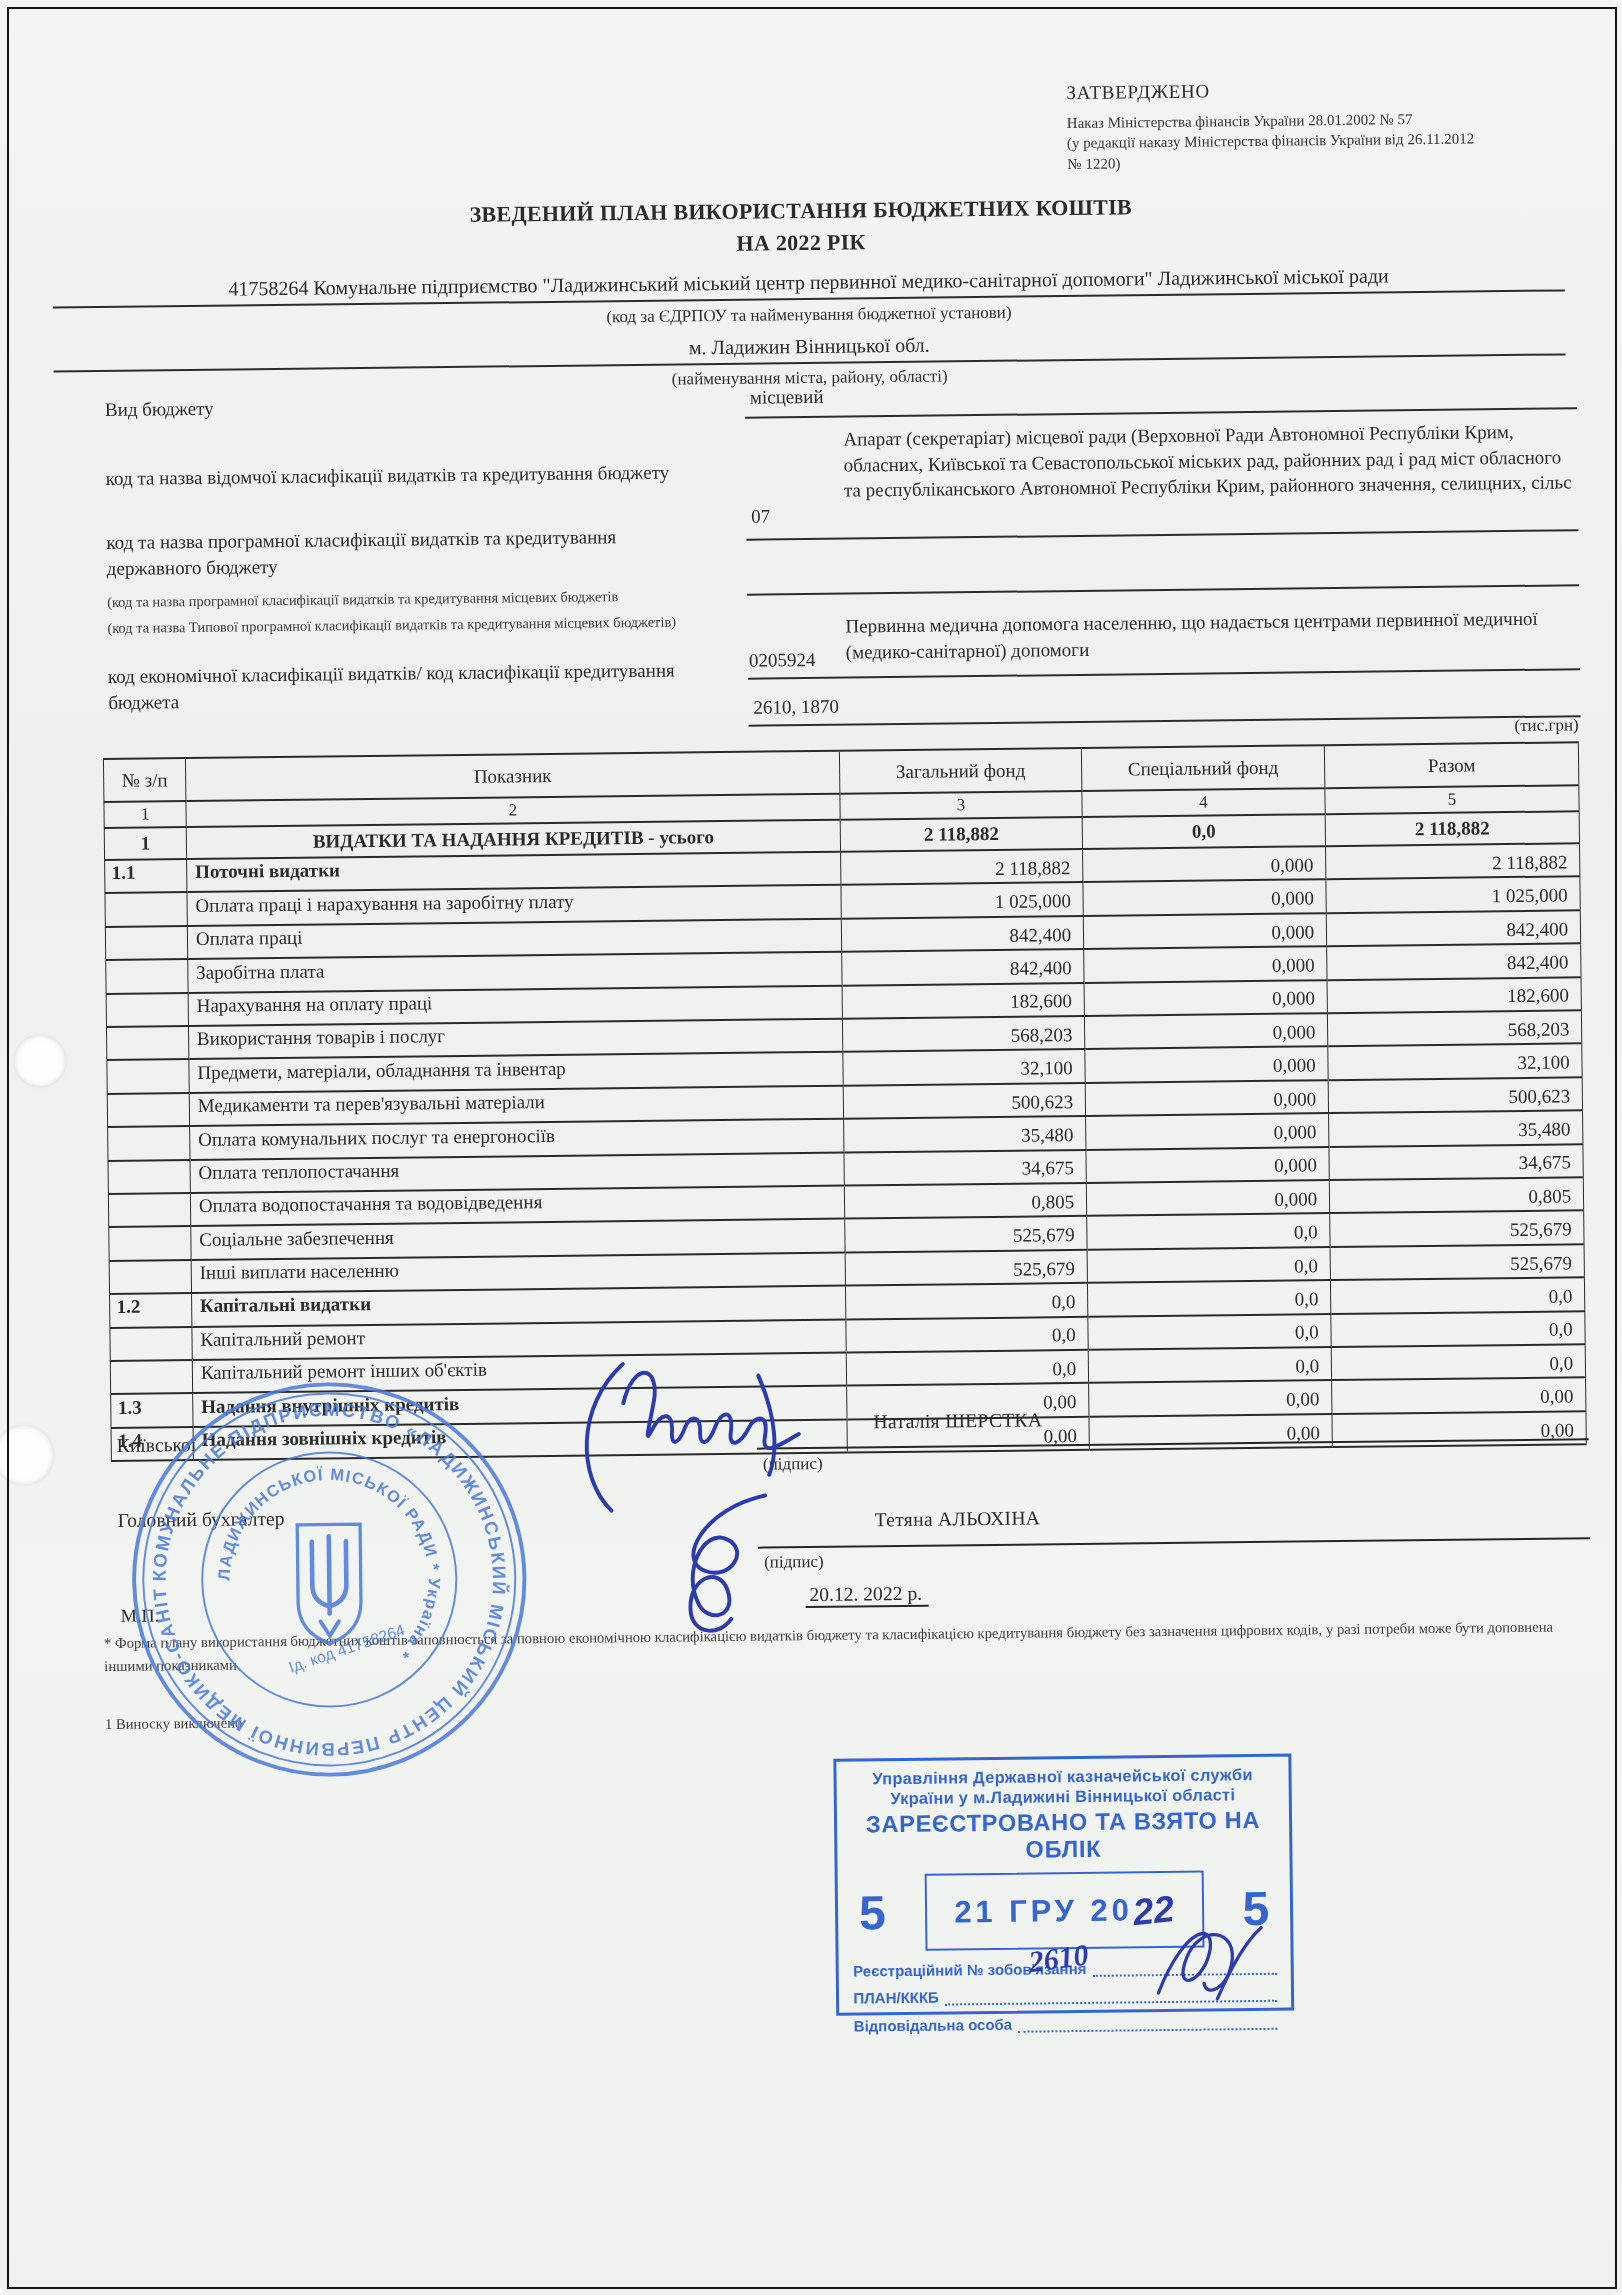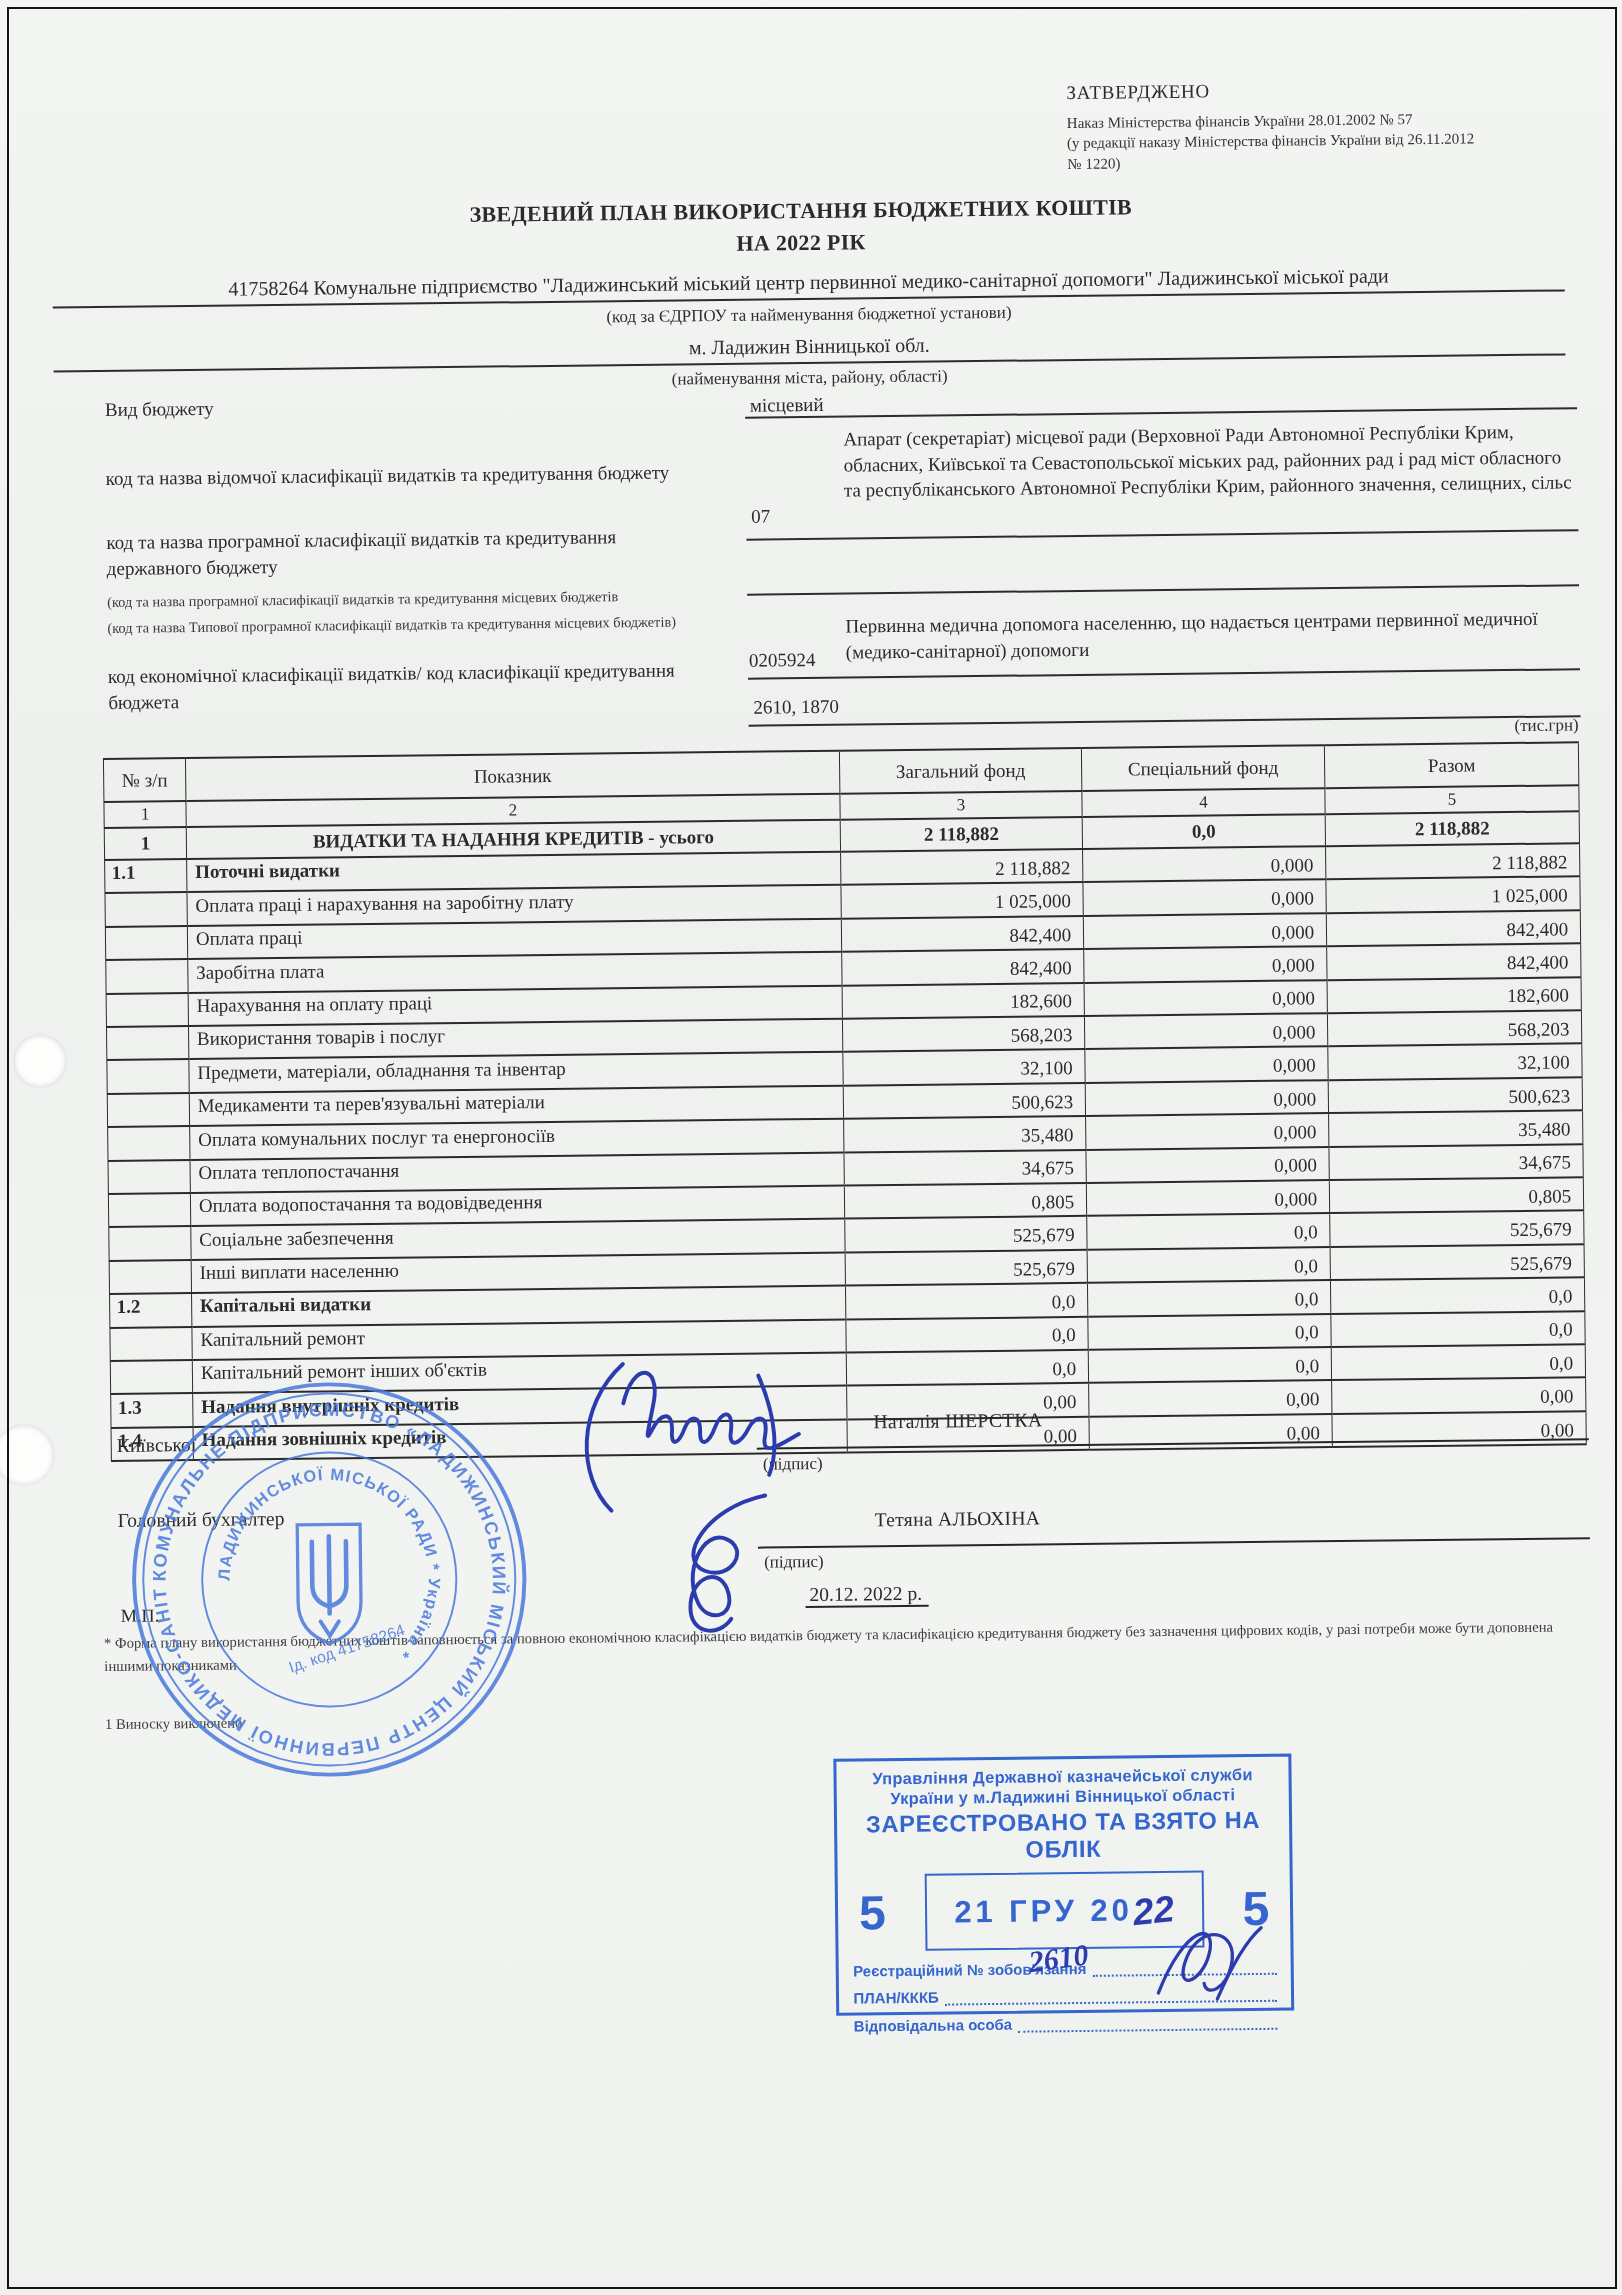--- a/index.html
+++ b/index.html
@@ -1,19 +1,19 @@
 <!DOCTYPE html>
 <html style="font-size:10.5px"><head>
 <meta charset="utf-8">
 <style>
   html,body { margin:0; padding:0; background:#ffffff; }
   .page {
     position:relative; width:1623px; height:2295px; overflow:hidden;
     background: linear-gradient(180deg,#f3f5f2 0%,#eef0ee 35%,#f2f4f1 70%,#eff1ee 100%);
-    font-family:"Liberation Serif", serif; color:#2b2b2b;
+    font-family:"Liberation Serif", serif; color:#2b2b2b;border-radius:10px;
   }
   .scan-frame { position:absolute; inset:6.5px; border:2.6px solid #141414; pointer-events:none; z-index:50; }
   .content { position:absolute; inset:0; transform:rotate(-0.65deg); transform-origin:811px 1112px; }
   .abs { position:absolute; }
   .center { text-align:center; }
   .right { text-align:right; }
   .u-line { position:absolute; height:0; border-top:2px double #2c2c2c; }
 
   .approved-title { font-size:19px; letter-spacing:0.7px; }
   .approved-small { font-size:15px; line-height:1.35; color:#333; }
@@ -93,21 +93,21 @@
     <div class="abs center org-line" style="left:62px; top:335px; width:1512px; border-bottom:2px double #2c2c2c; padding-bottom:3.9px;">м. Ладижин Вінницької обл.</div>
     <div class="abs center caption" style="left:62px; top:368px; width:1512px;">(найменування міста, району, області)</div>
 
     <div class="abs label-lg" style="left:113px; top:389px;">Вид бюджету</div>
     <div class="abs label-lg" style="left:113px; top:458px; width:582px;">код та назва відомчої класифікації видатків та кредитування бюджету</div>
     <div class="abs label-lg" style="left:113px; top:522px; width:582px;">код та назва програмної класифікації видатків та кредитування державного бюджету</div>
     <div class="abs label-sm" style="left:113px; top:584px; width:648px;">(код та назва програмної класифікації видатків та кредитування місцевих бюджетів</div>
     <div class="abs label-sm" style="left:113px; top:610px; width:615px;">(код та назва Типової програмної класифікації видатків та кредитування місцевих бюджетів)</div>
     <div class="abs label-lg" style="left:113px; top:656px; width:582px;">код економічної класифікації видатків/ код класифікації кредитування бюджета</div>
 
-    <div class="abs label-lg" style="left:758px; top:392px;font-family:Liberation Serif, serif;">місцевий</div>
+    <div class="abs label-lg" style="left:758px; top:384px;font-family:Liberation Serif, serif;">місцевий</div>
     <div class="u-line" style="left:753px; top:416px; width:832px;"></div>
 
     <div class="abs label-lg" style="left:851px; top:427px; width:736px;">Апарат (секретаріат) місцевої ради (Верховної Ради Автономної Республіки Крим, обласних, Київської та Севастопольської міських рад, районних рад і рад міст обласного та республіканського Автономної Республіки Крим, районного значення, селищних, сільс</div>
     <div class="abs label-lg" style="left:758px; top:503px;">07</div>
     <div class="u-line" style="left:753px; top:538px; width:832px;"></div>
 
     <div class="u-line" style="left:753px; top:593px; width:832px;"></div>
 
     <div class="abs label-lg" style="left:851px; top:614px; width:736px;">Первинна медична допомога населенню, що надається центрами первинної медичної (медико-санітарної) допомоги</div>
     <div class="abs label-lg" style="left:754px; top:647px;">0205924</div>

